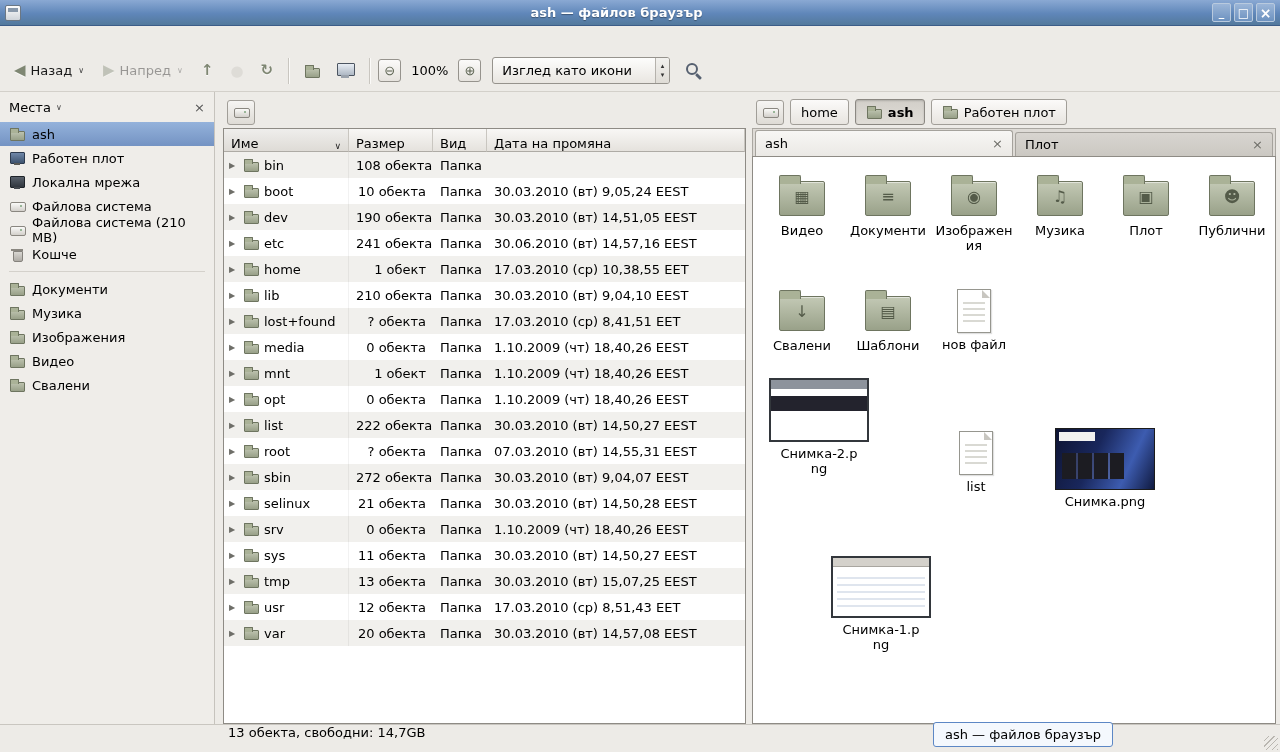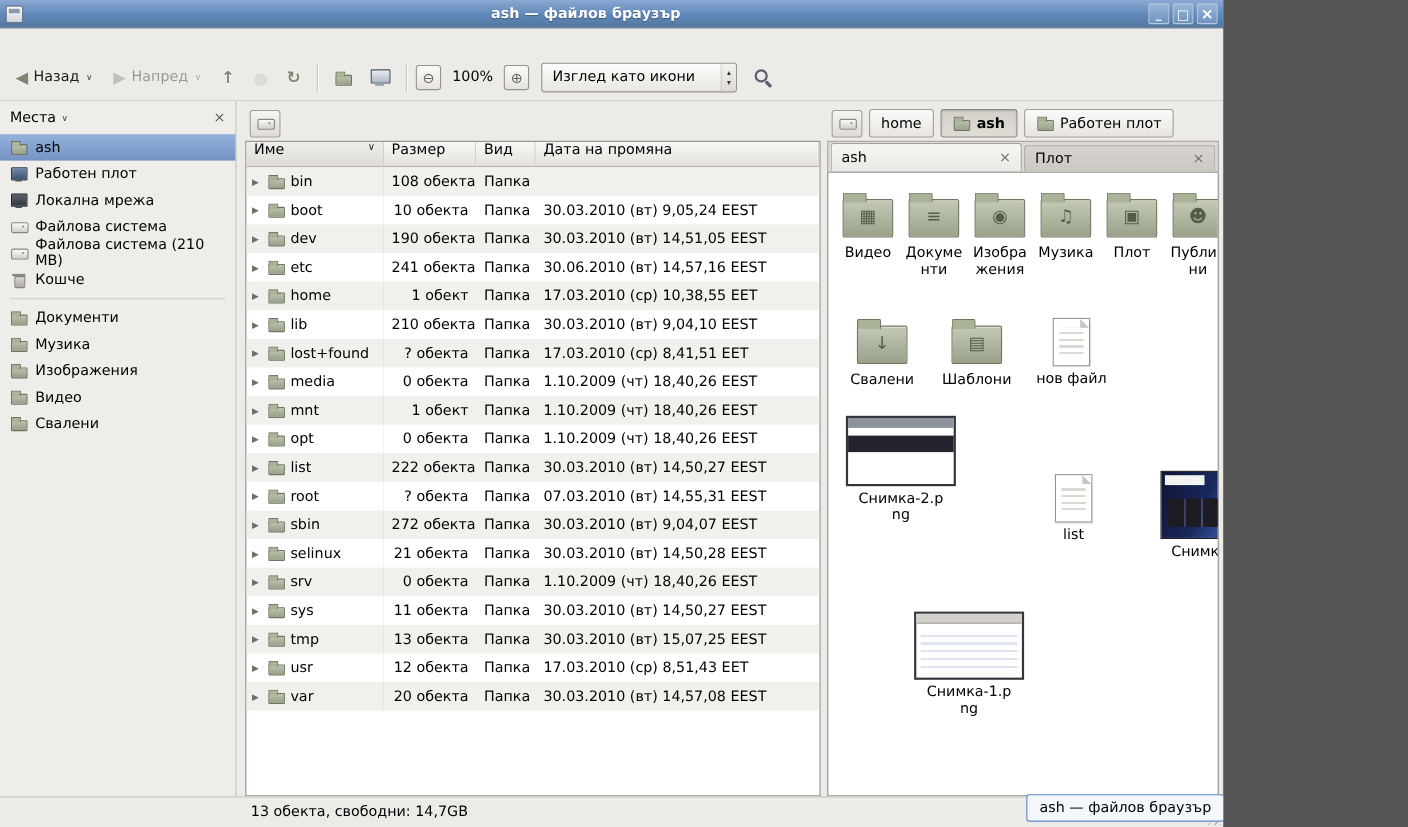--- a/index.html
+++ b/index.html
@@ -1,18 +1,18 @@
 <!DOCTYPE html>
 <html><head>
 <meta charset="utf-8">
 <style>
   *{margin:0;padding:0;box-sizing:border-box}
   html,body{width:1280px;height:752px;overflow:hidden;background:#555;
     font-family:"DejaVu Sans","Liberation Sans",sans-serif;font-size:13px;color:#000}
-  .window{width:1112px;height:752px;display:flex;flex-direction:column;background:#edebe7;position:relative;overflow:hidden}
+  .window{width:1280px;height:752px;display:flex;flex-direction:column;background:#edebe7;position:relative;overflow:hidden}
 
   
   .titlebar{height:26px;flex:none;background:linear-gradient(#8aa9d3,#5f86b9 55%,#53799c);
     border-bottom:1px solid #3c5c88;display:flex;align-items:center;gap:6px;padding:0 5px}
   .win-icon{width:16px;height:16px;background:linear-gradient(#fdfdfd,#cfd4da);border:1px solid #6b7784;border-radius:2px;position:relative;flex:none}
   .win-icon::before{content:"";position:absolute;left:2px;top:2px;right:2px;height:4px;background:#8898aa}
   .title{flex:1;text-align:center;color:#fff;font-weight:bold;text-shadow:0 1px 1px rgba(0,0,0,.35)}
   .win-controls{display:flex;gap:3px}
   .wbtn{width:19px;height:19px;border:1px solid #b9cade;border-radius:2px;background:linear-gradient(#9cb6d8,#6d92c0);
     color:#fff;display:flex;align-items:center;justify-content:center;font-size:11px;line-height:1;font-weight:bold}
@@ -69,21 +69,21 @@
   .vsplit2{width:4px;flex:none}
 
   
   .pane-left{width:527px;flex:none;display:flex;flex-direction:column;padding:4px 2px 0 2px;min-height:0}
   .locbar{height:32px;flex:none;display:flex;align-items:center;gap:6px;padding:2px 4px}
   .loc-toggle{width:28px;height:25px;border:1px solid #a19e98;border-radius:3px;background:linear-gradient(#f6f5f3,#dedbd5);
     display:flex;align-items:center;justify-content:center;font:inherit}
   .listview{flex:1;border:1px solid #8e8b85;background:#fff;display:flex;flex-direction:column;overflow:hidden;min-height:0}
   .lv-header{display:grid;grid-template-columns:125px 84px 54px 1fr;height:23px;flex:none}
   .lv-h{background:linear-gradient(#f8f7f5,#e5e2dd);border-right:1px solid #c9c6c0;border-bottom:1px solid #aeaba5;
-    display:flex;align-items:flex-start;padding:0 7px;gap:4px;white-space:nowrap;overflow:hidden}
+    display:flex;align-items:flex-end;padding:0 7px;gap:4px;white-space:nowrap;overflow:hidden}
   .lv-h.name{background:linear-gradient(#efeeec,#dedbd6)}
   .sort{margin-left:auto;font-size:9px;color:#222}
   .lv-body{flex:1;overflow:hidden}
   .lv-row{display:grid;grid-template-columns:125px 84px 54px 1fr;height:26px;align-items:center}
   .lv-row:nth-of-type(odd){background:#f1f0ed}
   .lv-c{padding:0 7px;white-space:nowrap;overflow:hidden}
   .lv-c.name{display:flex;align-items:center;gap:5px;padding-left:5px;height:100%;border-right:1px solid rgba(0,0,0,.05)}
   .lv-c.size{text-align:right}
   .expander{font-size:8px;color:#6e6e68;width:9px;flex:none}
 
@@ -126,21 +126,21 @@
   .big-icon.ic-thumb-web::before{content:"";position:absolute;left:0;right:0;top:0;height:9px;background:#8d939c}
   .big-icon.ic-thumb-web::after{content:"";position:absolute;left:0;right:0;top:16px;height:15px;background:#23232d}
   .big-icon.ic-thumb-dark{width:100px;height:62px;border:1px solid #1b1b1b;background:linear-gradient(115deg,#0e1433 0%,#19275c 40%,#3d5cb0 72%,#101a40 100%)}
   .big-icon.ic-thumb-dark::before{content:"";position:absolute;left:3px;top:3px;width:36px;height:9px;background:#f2f2f0}
   .big-icon.ic-thumb-dark::after{content:"";position:absolute;left:6px;top:24px;width:62px;height:26px;background:repeating-linear-gradient(90deg,#1c1c22 0 14px,rgba(255,255,255,.14) 14px 16px)}
   .big-icon.ic-thumb-browser{width:100px;height:62px;background:#fff;border:2px solid #33373c}
   .big-icon.ic-thumb-browser::before{content:"";position:absolute;left:0;right:0;top:0;height:8px;background:#d4d1cb;border-bottom:1px solid #a9a6a0}
   .big-icon.ic-thumb-browser::after{content:"";position:absolute;left:4px;right:4px;top:14px;bottom:4px;background:repeating-linear-gradient(#fff 0 5px,#dfe5ee 5px 7px)}
 
   
-  .statusbar{height:28px;flex:none;border-top:1px solid #c9c6c0;background:#edebe7;display:flex;align-items:center;position:relative}
+  .statusbar{height:28px;flex:none;border-top:1px solid #c9c6c0;background:#edebe7;display:flex;align-items:flex-start;position:relative}
   .status-text{padding-left:228px;white-space:nowrap}
   .grip{position:absolute;right:2px;bottom:2px;width:14px;height:14px;
     background:repeating-linear-gradient(135deg,transparent 0 3px,#b9b6b0 3px 4px)}
   .float-tip{position:absolute;left:933px;top:722px;height:25px;display:flex;align-items:center;padding:0 11px;
     background:#f4f8fd;border:1px solid #5c87c5;border-radius:3px;z-index:5;white-space:nowrap}
 </style>
 </head>
 <body>
 
 <div class="window">

